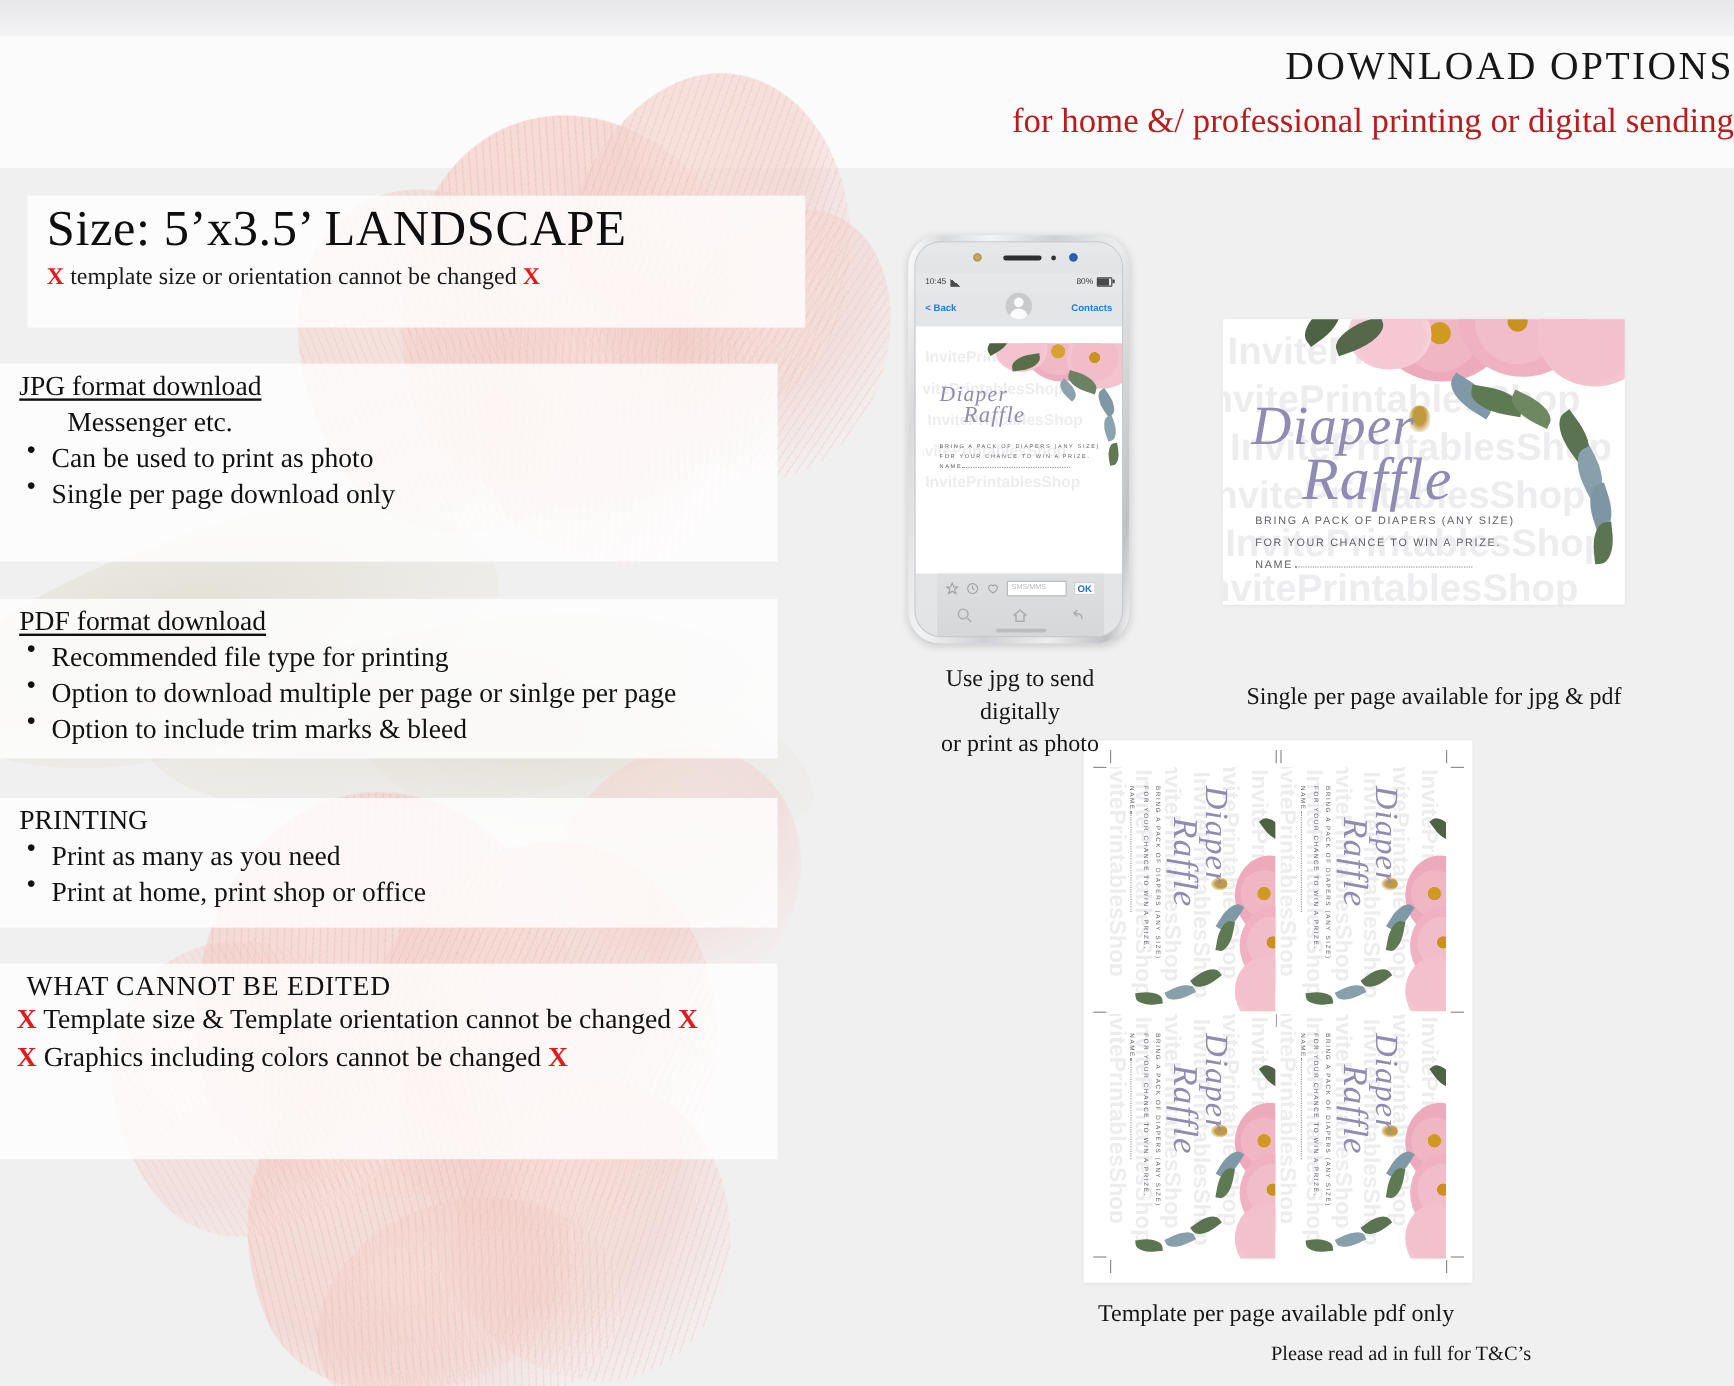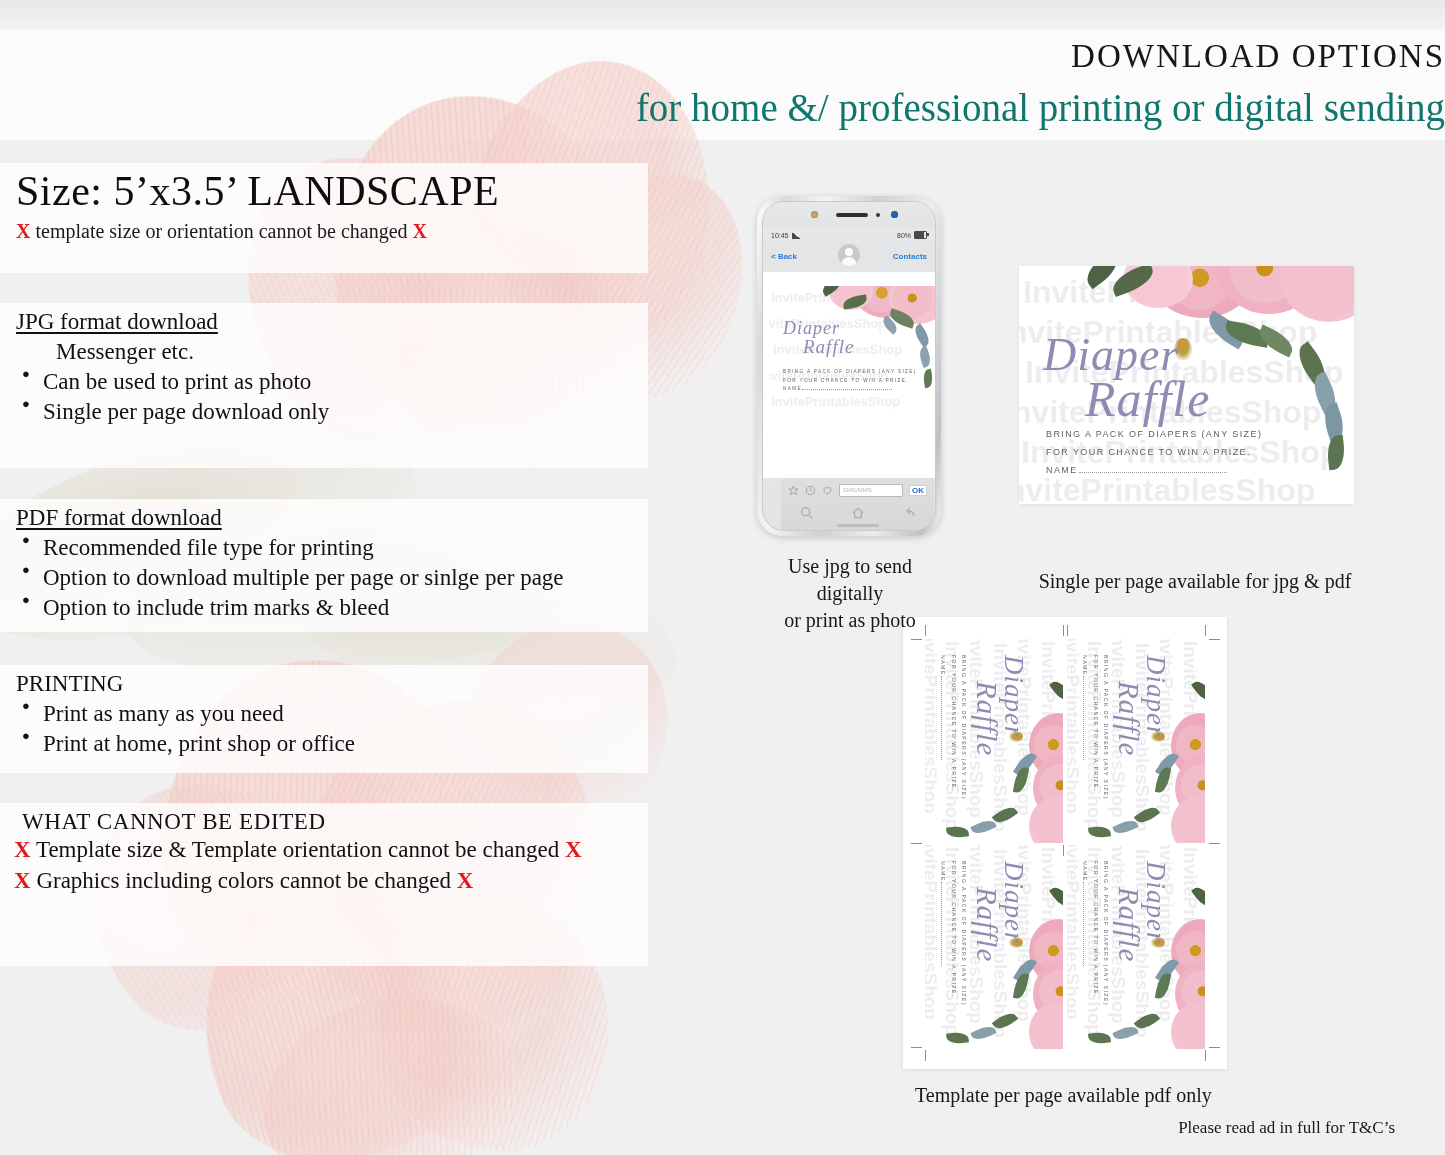--- a/index.html
+++ b/index.html
@@ -33,21 +33,21 @@
       radial-gradient(ellipse at 35% 30%, rgba(247,219,213,.95) 0%, rgba(243,206,200,.72) 45%, rgba(251,239,236,.4) 80%, rgba(255,255,255,0) 100%);
   }
   .leafy{
     position:absolute;border-radius:60% 40% 55% 45%/ 45% 60% 40% 55%;
     background:radial-gradient(ellipse at 40% 40%, rgba(214,208,186,.55) 0%, rgba(226,222,205,.35) 55%, rgba(255,255,255,0) 100%);
   }
 
   
   .header{position:absolute;left:0;top:38px;width:100%;text-align:right;z-index:6;}
   .header .h1{font-size:33px;letter-spacing:2px;color:#17171a;line-height:1.15;font-weight:400;}
-  .header .h2{font-size:39px;color:#0f766e;line-height:1.3;margin-top:7px;font-weight:400;}
+  .header .h2{font-size:29px;color:#b91c1c;line-height:1.3;margin-top:7px;font-weight:400;}
 
   
   .band{position:absolute;left:0;background:rgba(255,255,255,.80);z-index:5;}
   .band-inner{padding:6px 0 6px 16px;}
 
   .size-title{font-size:42px;color:#0e0e10;letter-spacing:.5px;line-height:1.05;white-space:nowrap;}
   .size-sub{font-size:20px;color:#1a1a1c;margin-top:6px;line-height:1.2;white-space:nowrap;}
   .x{color:#e01b1b;font-weight:700;}
 
   .sec-head{font-size:23px;color:#111;text-decoration:underline;text-underline-offset:3px;display:inline-block;margin-bottom:2px;}
@@ -62,21 +62,21 @@
   ul.bullets li.cont{padding-left:40px;}
   ul.bullets li.cont::before{content:"";}
 
   .no-edit-title{font-size:23px;color:#111;letter-spacing:.6px;padding-left:8px;}
   .no-edit-line{font-size:23px;color:#111;line-height:1.33;}
 
   
   .rt{position:absolute;z-index:5;}
   .caption{font-size:20px;color:#17171a;text-align:center;line-height:1.35;}
   .caption.left{text-align:left;}
-  .caption.right{text-align:right;}
+  .caption.right{text-align:center;}
 
   
   .phone{
     position:absolute;left:757px;top:196px;width:184px;height:340px;
     border-radius:26px;
     background:linear-gradient(100deg,#ffffff 0%,#d8d9db 12%,#f3f4f5 28%,#cfd0d3 50%,#eceded 72%,#bfc0c3 92%,#f6f6f7 100%);
     box-shadow:0 2px 7px rgba(0,0,0,.17);
     padding:0;
   }
   .phone-in{
@@ -109,21 +109,21 @@
   .nav-contacts{position:absolute;right:8px;top:10px;color:#1f7fe0;font-weight:700;}
   .avatar{position:absolute;left:50%;top:2px;transform:translateX(-50%);
     width:22px;height:22px;border-radius:50%;background:#c9cacd;overflow:hidden;}
   .avatar::before{content:"";position:absolute;left:50%;top:4px;transform:translateX(-50%);
     width:8px;height:8px;border-radius:50%;background:#fbfbfb;}
   .avatar::after{content:"";position:absolute;left:50%;top:13px;transform:translateX(-50%);
     width:15px;height:12px;border-radius:8px 8px 0 0;background:#fbfbfb;}
   .phone-screen{position:absolute;left:0;right:0;top:70px;bottom:52px;background:#fff;}
   .phone-card{position:absolute;left:6px;right:6px;top:14px;height:128px;background:#fff;overflow:hidden;}
   .phone-bottom{
-    position:absolute;left:0;right:1px;bottom:0;height:52px;
+    position:absolute;left:0;right:15px;bottom:0;height:52px;
     background:linear-gradient(180deg,#dedfe1,#d6d7d9);
     margin-left:18px;
   }
   .pb-row1{display:flex;align-items:center;gap:6px;padding:6px 7px 0 7px;}
   .pb-ico{width:11px;height:11px;opacity:.55;}
   .pb-input{flex:1;height:11px;background:#fff;border:1px solid #b9babd;border-radius:1px;
     font-family:"Liberation Sans",sans-serif;font-size:6px;color:#b8b9bc;padding:0 3px;line-height:11px;}
   .pb-ok{font-family:"Liberation Sans",sans-serif;font-size:8px;color:#1e6fd0;font-weight:700;background:#fff;border:1px solid #cfd0d3;padding:0 2px;}
   .pb-row2{display:flex;align-items:center;justify-content:space-around;padding-top:8px;opacity:.4;}
   .pb-ico2{width:16px;height:16px;}
@@ -178,21 +178,21 @@
     <div class="petal lines" style="left:90px;top:780px;width:240px;height:250px;transform:rotate(-40deg);opacity:.6;"></div>
     <div class="petal lines" style="left:260px;top:1000px;width:260px;height:180px;transform:rotate(-12deg);opacity:.7;"></div>
     <div class="petal" style="left:470px;top:620px;width:200px;height:200px;transform:rotate(30deg);opacity:.5;"></div>
   </div>
 
   <div class="header">
     <div class="h1">DOWNLOAD OPTIONS</div>
     <div class="h2">for home &amp;/ professional printing or digital sending</div>
   </div>
 
-  <div class="band" style="top:163px;width:648px;height:110px;">
+  <div class="band" style="top:163px;width:648px;height:110px;margin-left:23px;">
     <div class="band-inner">
       <div class="size-title">Size: 5’x3.5’ LANDSCAPE</div>
       <div class="size-sub">
         <span class="x">X</span>
         <span>template size or orientation cannot be changed</span>
         <span class="x">X</span>
       </div>
     </div>
   </div>
 

